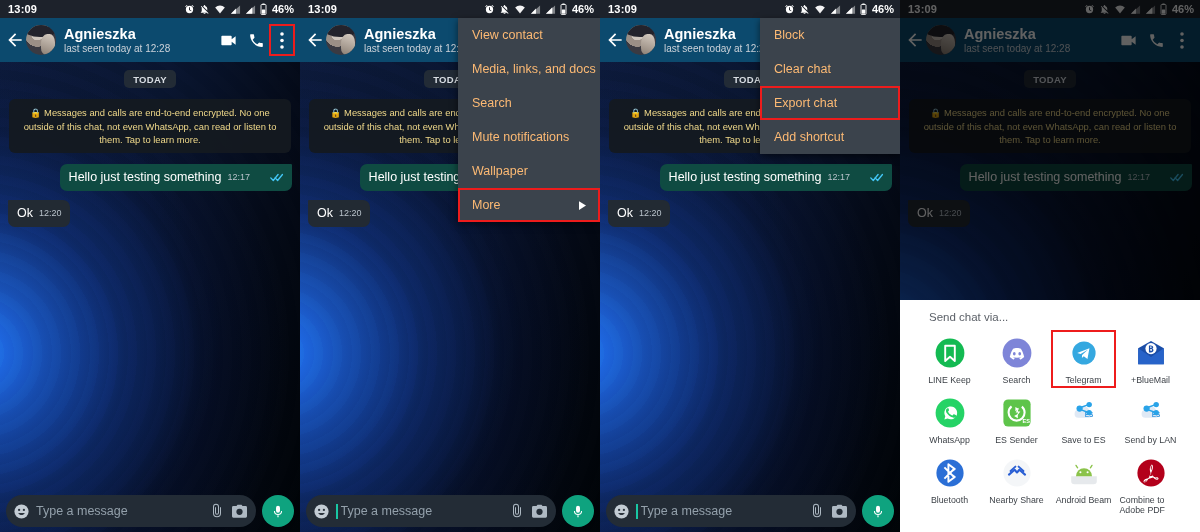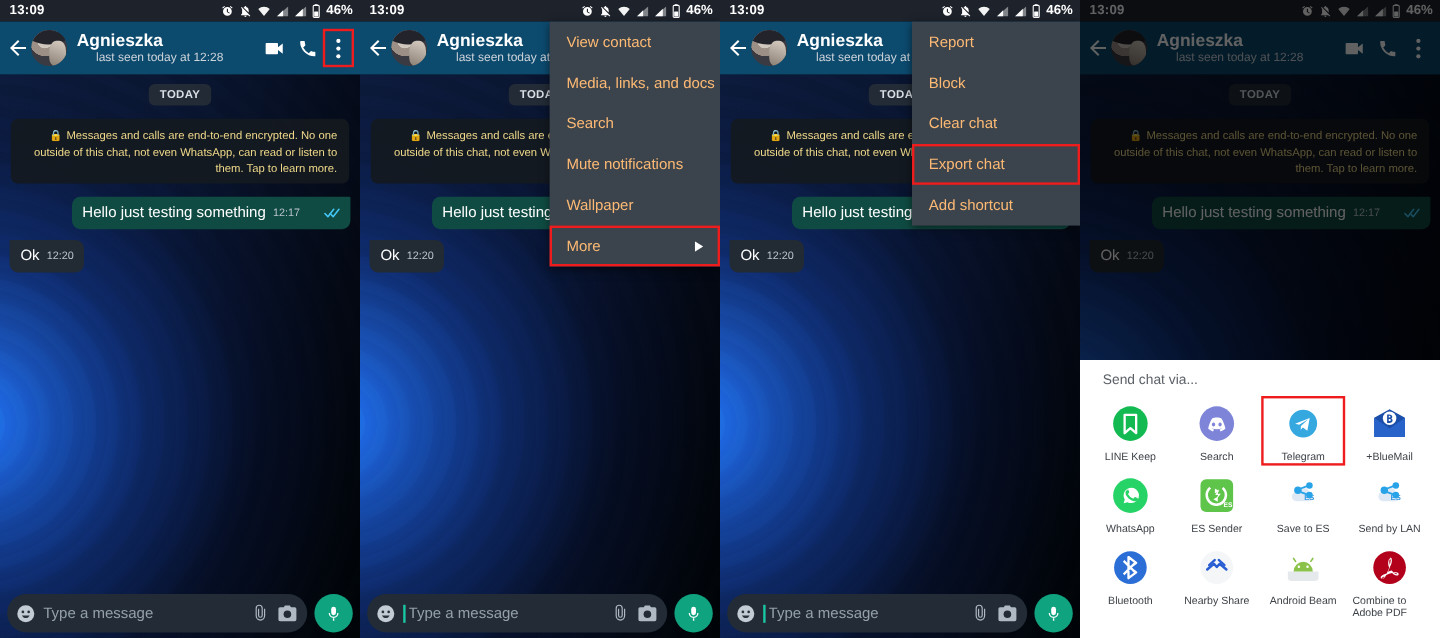--- a/index.html
+++ b/index.html
@@ -51,21 +51,21 @@
     background:#23232c; border-radius:0 0 60% 55%;
   }
   .avatar::after {
     content:""; position:absolute; right:4%; top:30%;
     width:46%; height:70%;
     background:linear-gradient(200deg,#d8cec4,#8b7f74);
     border-radius:45% 40% 30% 35%;
   }
   .titlewrap { margin-left:8px; min-width:0; flex:1; }
   .ctitle { color:#ffffff; font-size:14.5px; font-weight:bold; line-height:16px; white-space:nowrap; }
-  .csub { color:#cdd3da; font-size:10px; line-height:12px; margin-top:1px; white-space:nowrap;margin-left:16px; }
+  .csub { color:#cdd3da; font-size:10px; line-height:12px; margin-top:1px; white-space:nowrap; }
   .abar-icons { display:flex; align-items:center; gap:0px; margin-left:auto; }
   .abtn { width:28px; height:30px; display:flex; align-items:center; justify-content:center; }
   .abtn.kebab { width:24px; }
   .kebab-hl { outline:2.5px solid #ee1c1c; outline-offset:-1px; }
 
   
   .wall {
     position:absolute; left:0; top:62px; right:0; bottom:0;
     background:
       radial-gradient(circle at -8% 62%, rgba(33,120,255,.95) 0%, rgba(24,86,200,.75) 16%, rgba(14,45,120,.55) 34%, rgba(6,18,55,.35) 52%, rgba(0,0,0,0) 72%),
@@ -83,21 +83,21 @@
   .chat { position:absolute; left:0; top:62px; right:0; bottom:42px; z-index:2; }
   .today {
     margin:8px auto 0; width:max-content;
     background:rgba(36,45,54,.94); color:#d9dee4;
     font-size:9.5px; font-weight:bold; letter-spacing:.3px;
     padding:3.5px 9px; border-radius:5px;
   }
   .e2e {
     margin:11px 9px 0; background:rgba(20,26,32,.94);
     color:#f0d98a; font-size:9.4px; line-height:13px;
-    text-align:right; padding:7px 10px; border-radius:6px;
+    text-align:center; padding:7px 10px; border-radius:6px;
   }
   .lock { font-size:9px; }
   .row { display:flex; padding:0 8px; }
   .row.out { justify-content:flex-end; margin-top:11px; }
   .row.in { justify-content:flex-start; margin-top:9px; }
   .bubble {
     max-width:86%; border-radius:7px;
     padding:6px 8px 6px 9px;
     display:flex; align-items:flex-end; gap:6px;
     font-size:12.5px; line-height:15px;
@@ -138,21 +138,21 @@
     padding:0 14px; color:#fdba74; font-size:12.5px;
     white-space:nowrap;
   }
   .menu-item .caretR { margin-left:auto; }
   .menu-item.hl { outline:2.5px solid #ee1c1c; outline-offset:-2px; position:relative; z-index:2; }
 
   
   .dim { position:absolute; inset:0; background:rgba(0,0,0,.62); z-index:10; }
   .sheet {
     position:absolute; left:0; right:0; bottom:0; top:300px; z-index:12;
-    background:#ffffff; padding:9px 6px 0;
+    background:#ffffff; padding:9px 16px 0;
   }
   .sheet-title { color:#5c6168; font-size:11.5px; padding:2px 0 6px 13px; }
   .grid { display:grid; grid-template-columns:repeat(4,1fr); }
   .cell { display:flex; flex-direction:column; align-items:center; padding:7px 0 4px; }
   .cell.hl { outline:2.5px solid #ee1c1c; outline-offset:-3px; }
   .appicon { width:34px; height:34px; display:flex; align-items:center; justify-content:center; }
   .applabel { margin-top:5px; font-size:8.8px; color:#3d4248; text-align:left; line-height:10px; white-space:nowrap; }
   .applabel.two { white-space:normal; max-width:62px; }
 </style>
 </head>
@@ -467,23 +467,20 @@
           <span>Ok</span>
           <span class="meta">
             <span class="time">12:20</span>
           </span>
         </div>
       </div>
     </div>
 
     <div class="menu" style="left:160px; top:18px; width:140px;">
       <div class="menu-item">
-          <span>Report</span>
-        </div>
-      <div class="menu-item">
           <span>Block</span>
         </div>
       <div class="menu-item">
           <span>Clear chat</span>
         </div>
       <div class="menu-item hl">
           <span>Export chat</span>
         </div>
       <div class="menu-item">
           <span>Add shortcut</span>

